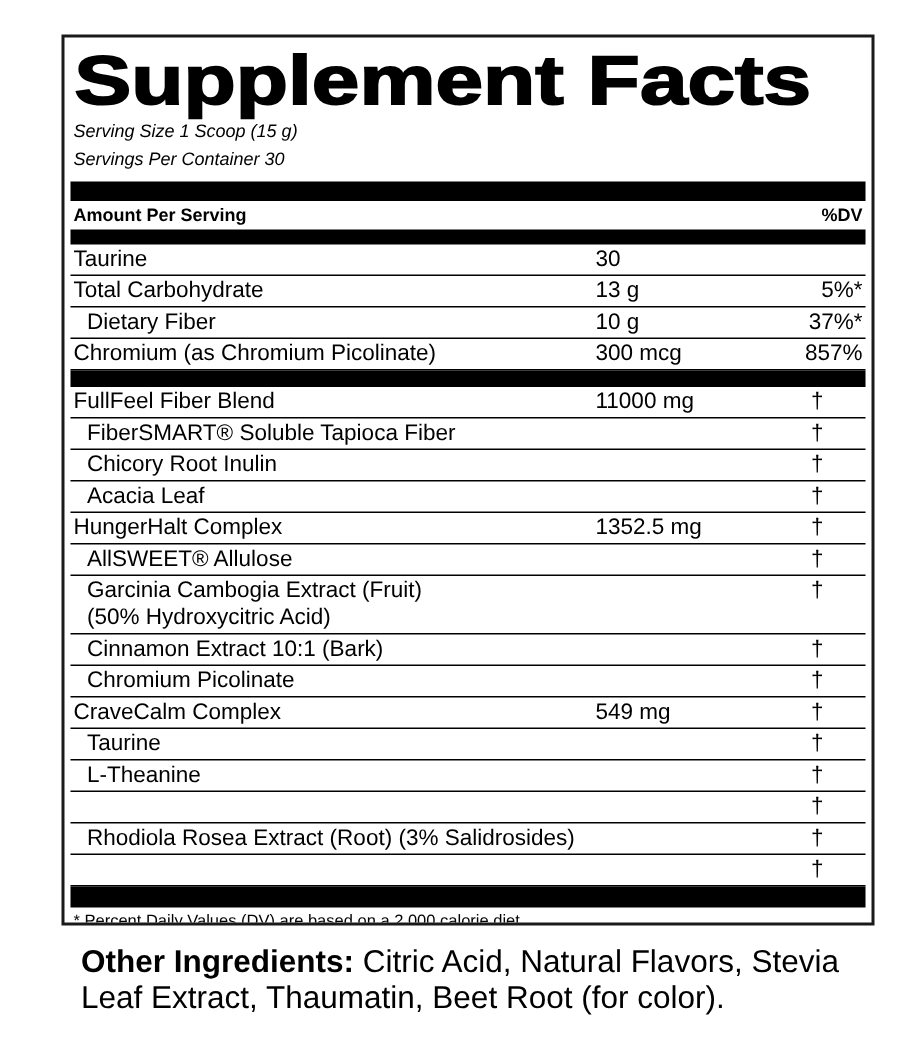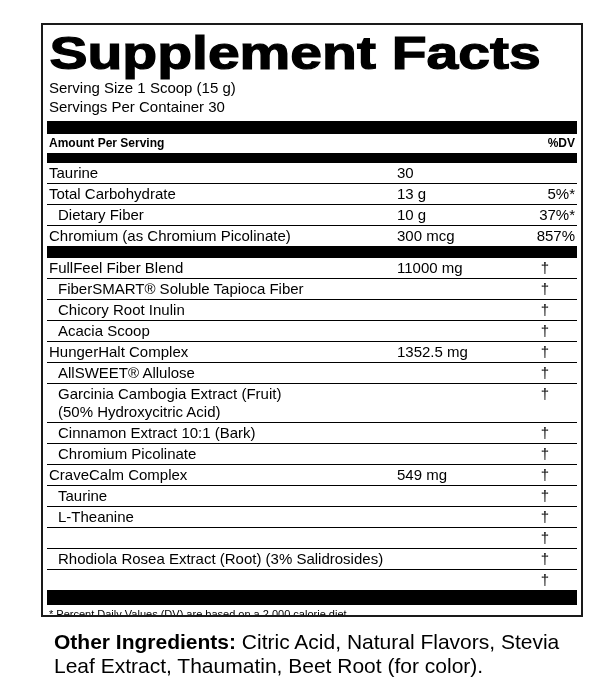--- a/index.html
+++ b/index.html
@@ -28,23 +28,24 @@
     line-height: 50px;
     white-space: nowrap;
     letter-spacing: 0px;
     -webkit-text-stroke: 1.2px #000;
     transform: scaleX(1.24);
     transform-origin: left center;
     padding-left: 2px;
   }
 
   .serving-line {
-    font-size: 15px;
+    font-size: 12px;
     line-height: 19px;
     padding-left: 2px;
+    font-style: italic;
   }
 
   .bar { background: #000000; width: 100%; }
   .bar-1 { height: 13px; margin-top: 5px; }
   .bar-2 { height: 10px; }
   .bar-3 { height: 11px; }
   .bar-4 { height: 14px; }
 
   .col-header-row {
     display: flex;
@@ -140,21 +141,21 @@
       <span class="name indent">FiberSMART® Soluble Tapioca Fiber</span>
       <span class="amount"></span>
       <span class="dv dag">†</span>
     </div>
     <div class="row">
       <span class="name indent">Chicory Root Inulin</span>
       <span class="amount"></span>
       <span class="dv dag">†</span>
     </div>
     <div class="row">
-      <span class="name indent">Acacia Scoop</span>
+      <span class="name indent">Acacia Leaf</span>
       <span class="amount"></span>
       <span class="dv dag">†</span>
     </div>
     <div class="row">
       <span class="name">HungerHalt Complex</span>
       <span class="amount">1352.5 mg</span>
       <span class="dv dag">†</span>
     </div>
     <div class="row">
       <span class="name indent">AllSWEET® Allulose</span>

